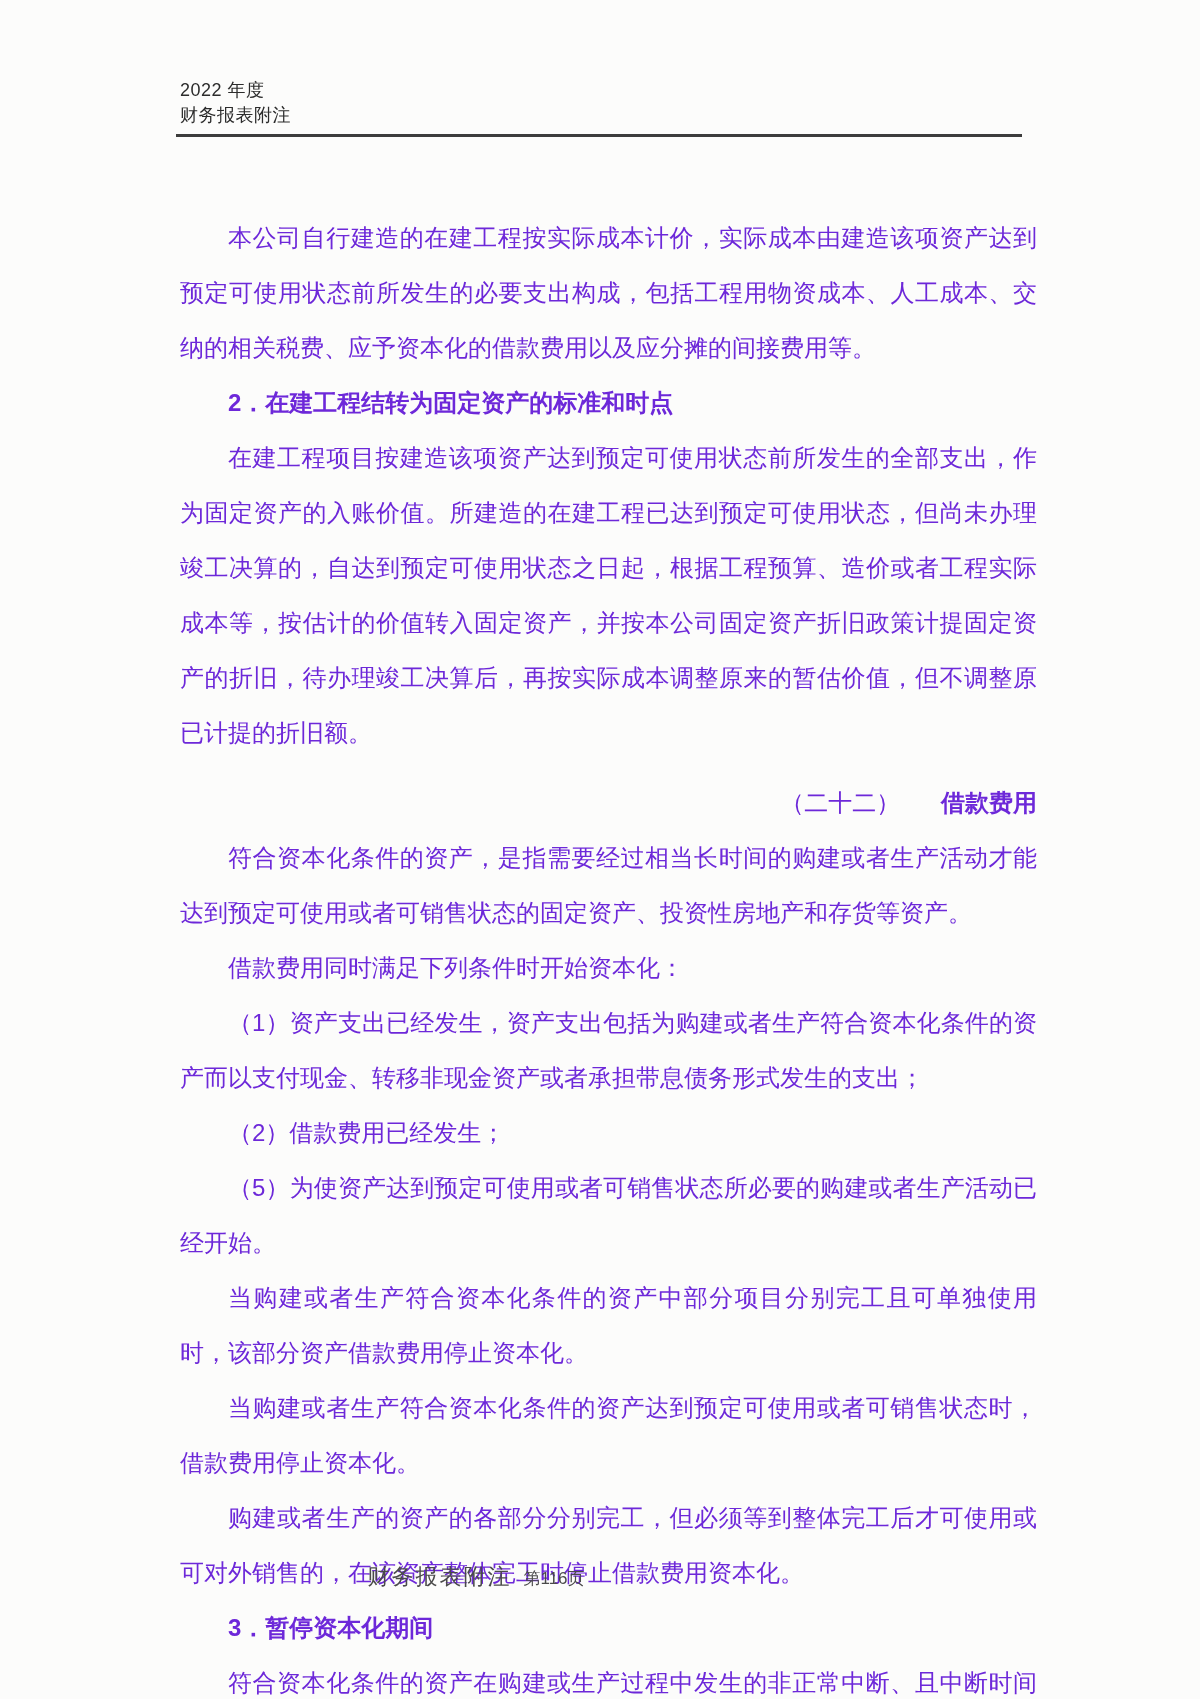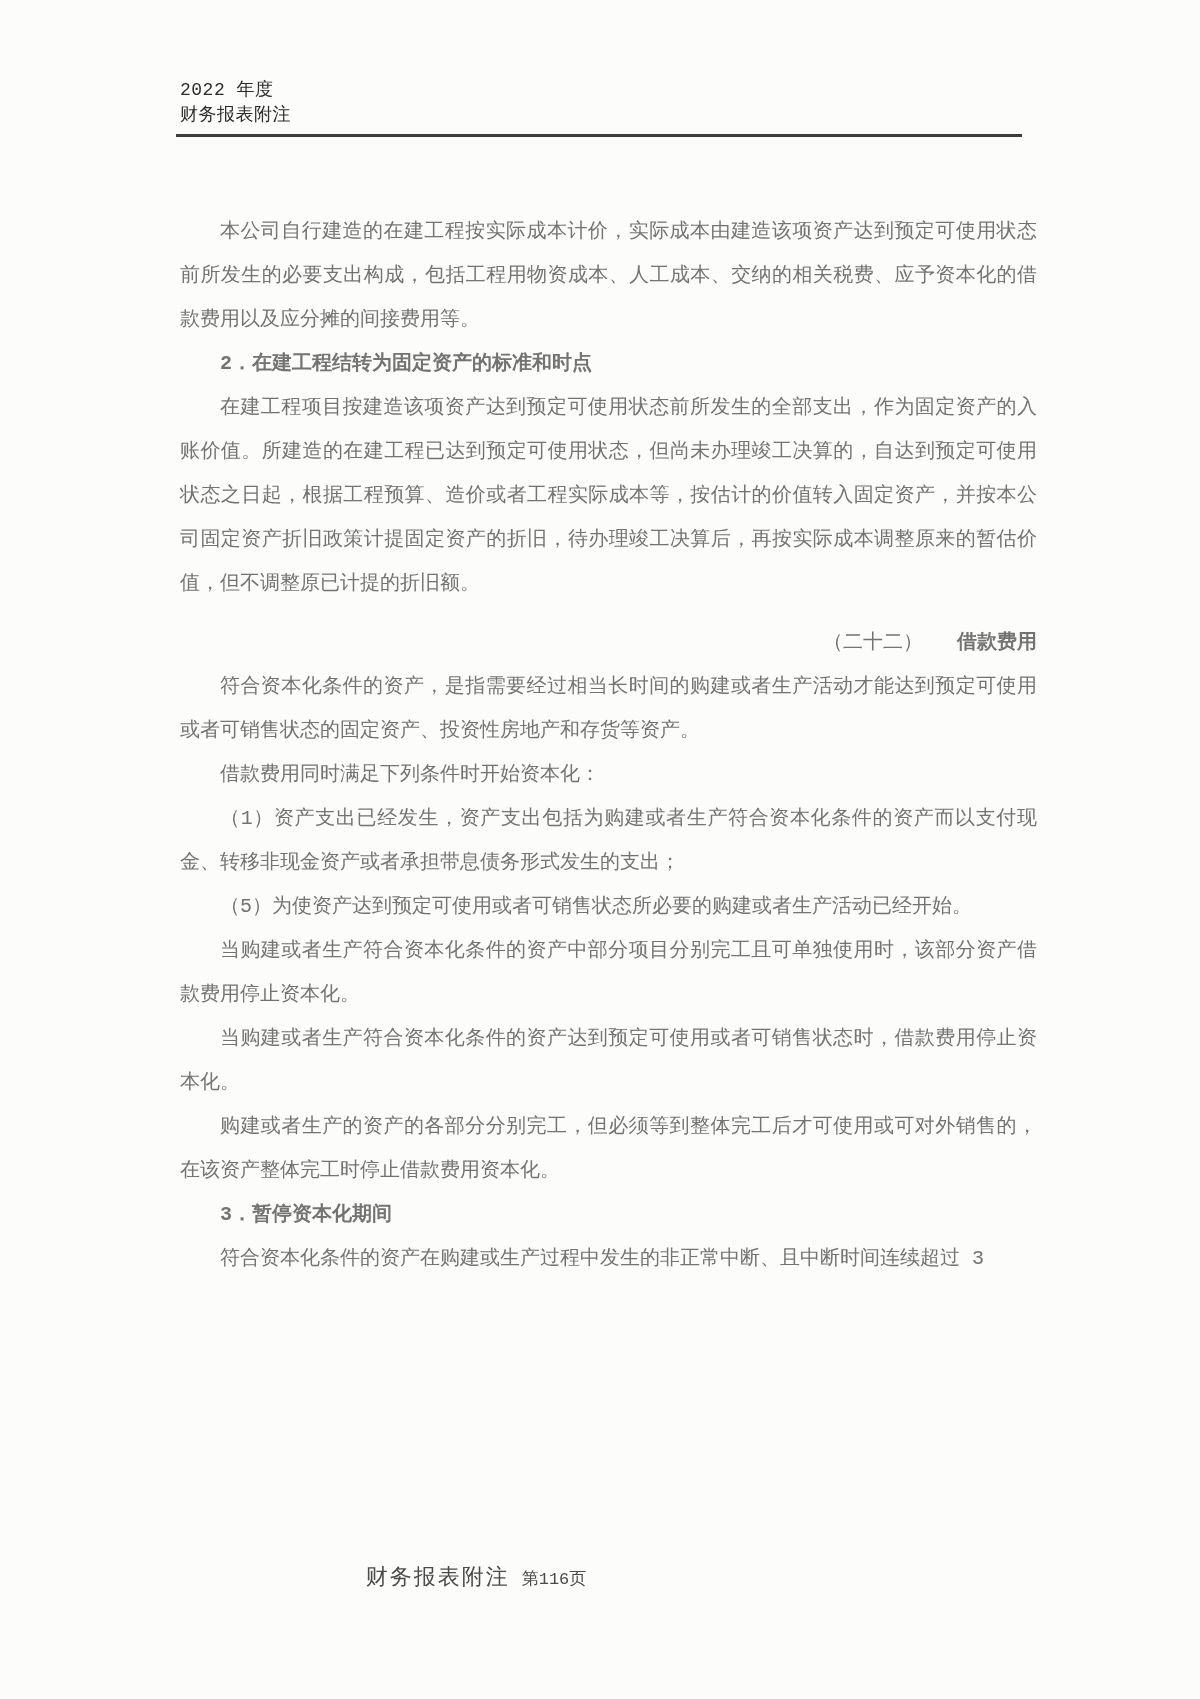--- a/index.html
+++ b/index.html
@@ -3,21 +3,21 @@
 <meta charset="utf-8">
 <style>
   * { margin: 0; padding: 0; box-sizing: border-box; }
   html, body { background: #e8e8e8; }
   .page {
     position: relative;
     width: 1200px;
     height: 1699px;
     margin: 0 auto;
     background: #fcfcfb;
-    font-family: Liberation Mono, monospace;
+    font-family: Liberation Sans, sans-serif;
     color: #222222;
     overflow: hidden;
   }
   
   .header {
     position: absolute;
     left: 180px;
     top: 78px;
   }
   .header .hline {
@@ -35,25 +35,25 @@
     background: #3c3c3c;
   }
   
   .content {
     position: absolute;
     left: 180px;
     top: 210px;
     width: 857px;
   }
   .block {
-    font-size: 20px;
-    line-height: 44px;
+    font-size: 24px;
+    line-height: 55px;
     text-indent: 2em;
     text-align: justify;
-    color: #737373;
+    color: #6d28d9;
   }
   .h-num {
     font-weight: bold;
     text-align: left;
   }
   .section-heading {
     margin-top: 15px;
     text-indent: 1.5em;
     text-align: right;
   }
@@ -91,20 +91,21 @@
   <div class="header-rule"></div>
 
   <div class="content">
     <p class="block">本公司自行建造的在建工程按实际成本计价，实际成本由建造该项资产达到预定可使用状态前所发生的必要支出构成，包括工程用物资成本、人工成本、交纳的相关税费、应予资本化的借款费用以及应分摊的间接费用等。</p>
     <p class="block h-num">2．在建工程结转为固定资产的标准和时点</p>
     <p class="block">在建工程项目按建造该项资产达到预定可使用状态前所发生的全部支出，作为固定资产的入账价值。所建造的在建工程已达到预定可使用状态，但尚未办理竣工决算的，自达到预定可使用状态之日起，根据工程预算、造价或者工程实际成本等，按估计的价值转入固定资产，并按本公司固定资产折旧政策计提固定资产的折旧，待办理竣工决算后，再按实际成本调整原来的暂估价值，但不调整原已计提的折旧额。</p>
     <div class="block section-heading"><span>（二十二）</span><span class="section-title">借款费用</span></div>
     <p class="block">符合资本化条件的资产，是指需要经过相当长时间的购建或者生产活动才能达到预定可使用或者可销售状态的固定资产、投资性房地产和存货等资产。</p>
     <p class="block">借款费用同时满足下列条件时开始资本化：</p>
     <p class="block">（1）资产支出已经发生，资产支出包括为购建或者生产符合资本化条件的资产而以支付现金、转移非现金资产或者承担带息债务形式发生的支出；</p>
+    <p class="block">（2）借款费用已经发生；</p>
     <p class="block">（5）为使资产达到预定可使用或者可销售状态所必要的购建或者生产活动已经开始。</p>
     <p class="block">当购建或者生产符合资本化条件的资产中部分项目分别完工且可单独使用时，该部分资产借款费用停止资本化。</p>
     <p class="block">当购建或者生产符合资本化条件的资产达到预定可使用或者可销售状态时，借款费用停止资本化。</p>
     <p class="block">购建或者生产的资产的各部分分别完工，但必须等到整体完工后才可使用或可对外销售的，在该资产整体完工时停止借款费用资本化。</p>
     <p class="block h-num">3．暂停资本化期间</p>
     <p class="block">符合资本化条件的资产在购建或生产过程中发生的非正常中断、且中断时间连续超过 3</p>
   </div>
 
   <div class="footer">
     <span class="footer-label">财务报表附注</span><span class="footer-page">第116页</span>

